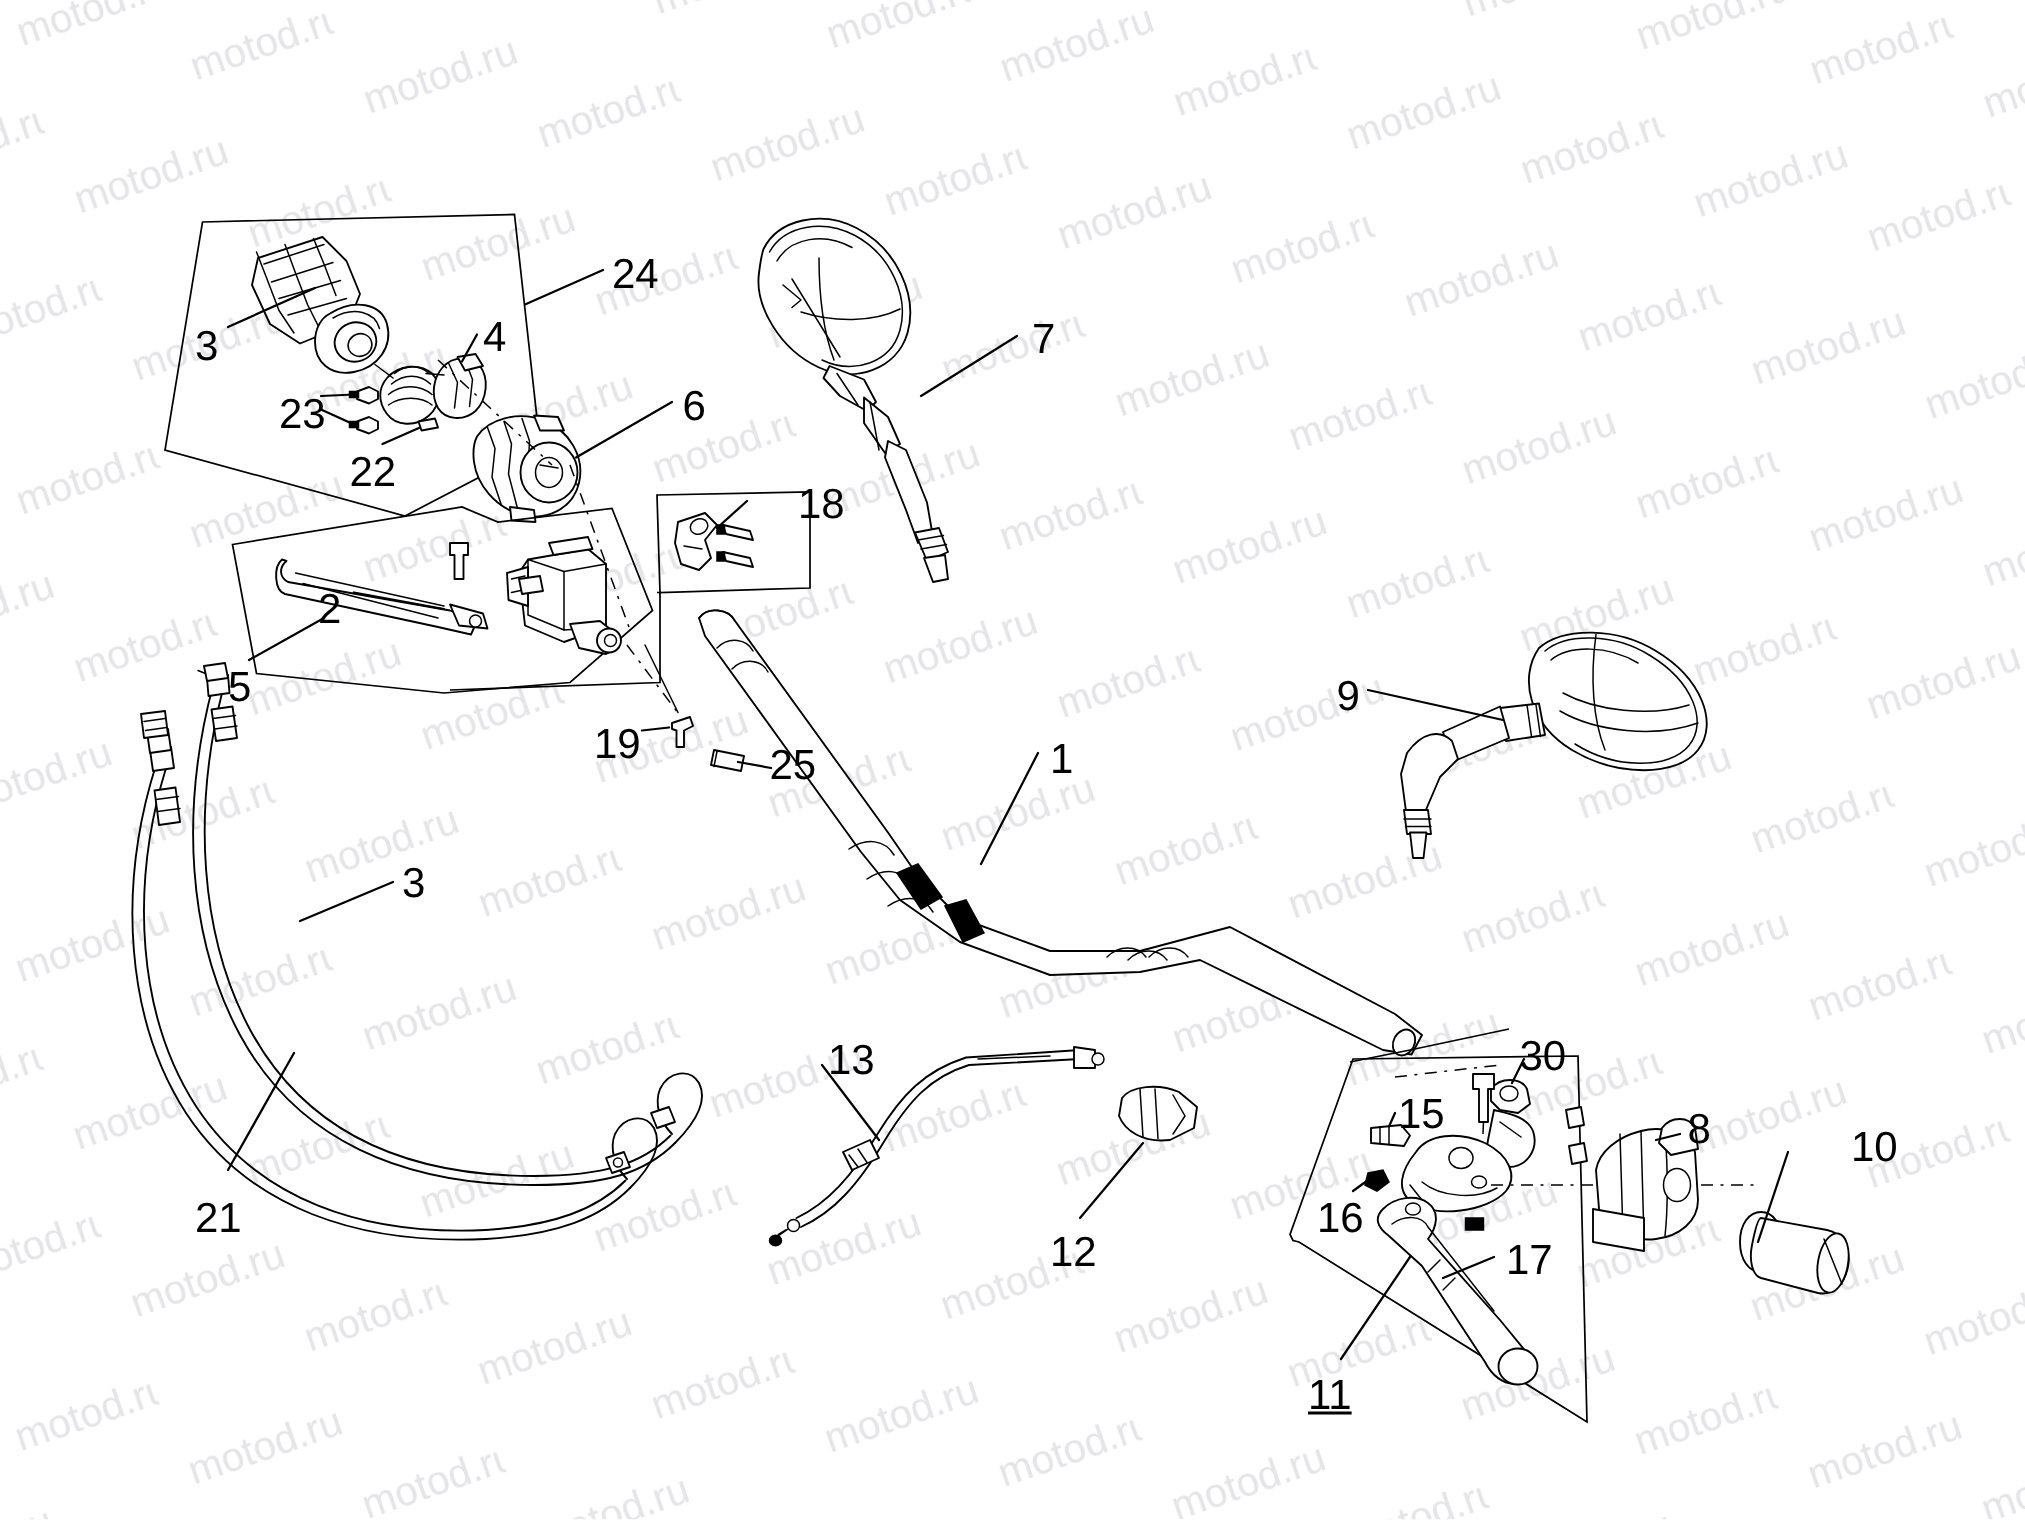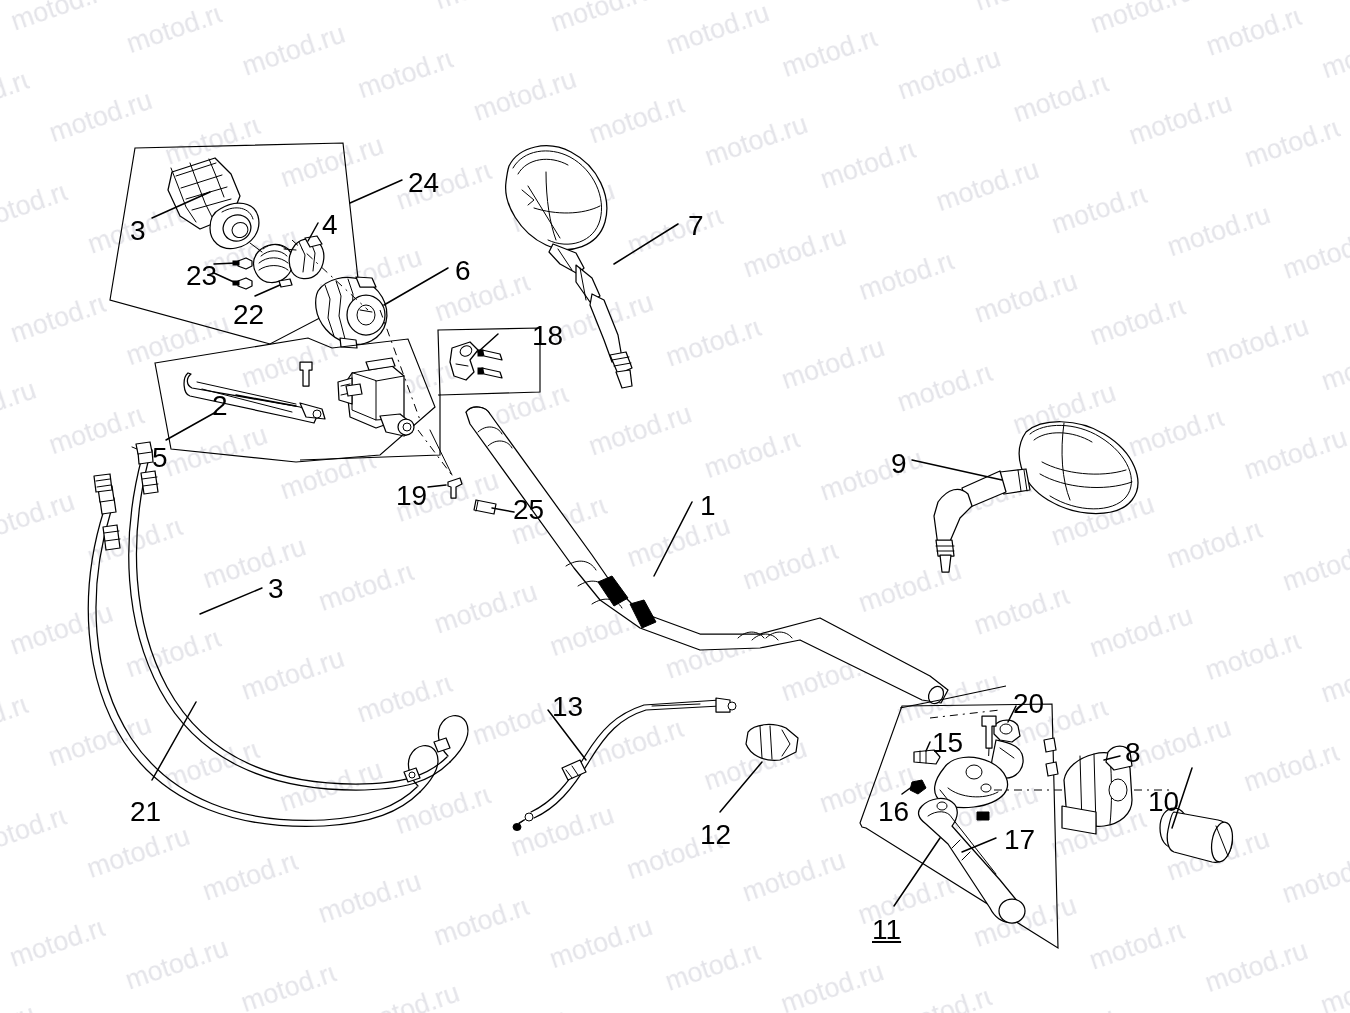--- a/index.html
+++ b/index.html
@@ -373,21 +373,21 @@
   <div class="lbl" style="left:212px;top:392px;">2</div>
   <div class="lbl" style="left:152px;top:444px;">5</div>
   <div class="lbl" style="left:396px;top:482px;">19</div>
   <div class="lbl" style="left:513px;top:496px;">25</div>
   <div class="lbl" style="left:700px;top:492px;">1</div>
   <div class="lbl" style="left:891px;top:450px;">9</div>
   <div class="lbl" style="left:268px;top:575px;">3</div>
   <div class="lbl" style="left:130px;top:798px;">21</div>
   <div class="lbl" style="left:528px;top:693px;margin-left:24px;">13</div>
   <div class="lbl" style="left:700px;top:821px;">12</div>
-  <div class="lbl" style="left:1013px;top:690px;">20</div>
+  <div class="lbl" style="left:1013px;top:690px;">30</div>
   <div class="lbl" style="left:909px;top:729px;margin-left:23px;">15</div>
   <div class="lbl" style="left:878px;top:798px;">16</div>
   <div class="lbl" style="left:1125px;top:739px;">8</div>
-  <div class="lbl" style="left:1148px;top:751px;margin-top:37px;">10</div>
+  <div class="lbl" style="left:1234px;top:751px;">10</div>
   <div class="lbl" style="left:1004px;top:826px;">17</div>
   <div class="lbl" style="left:872px;top:916px;text-decoration:underline;">11</div>
 
 </div>
 
 </body></html>

